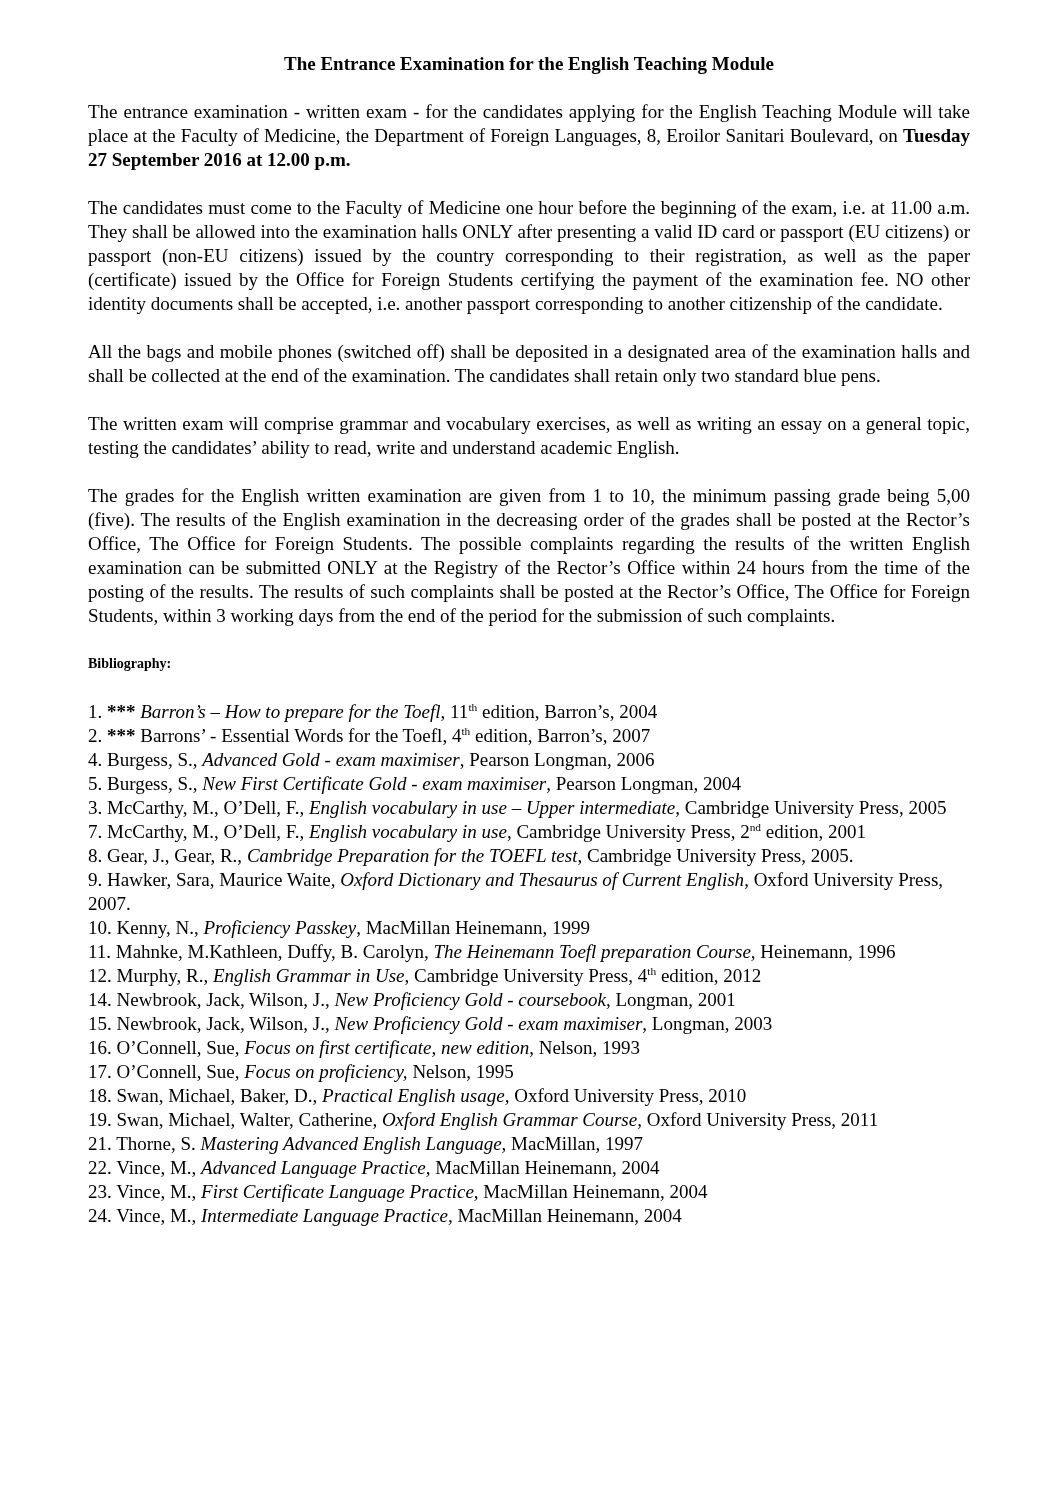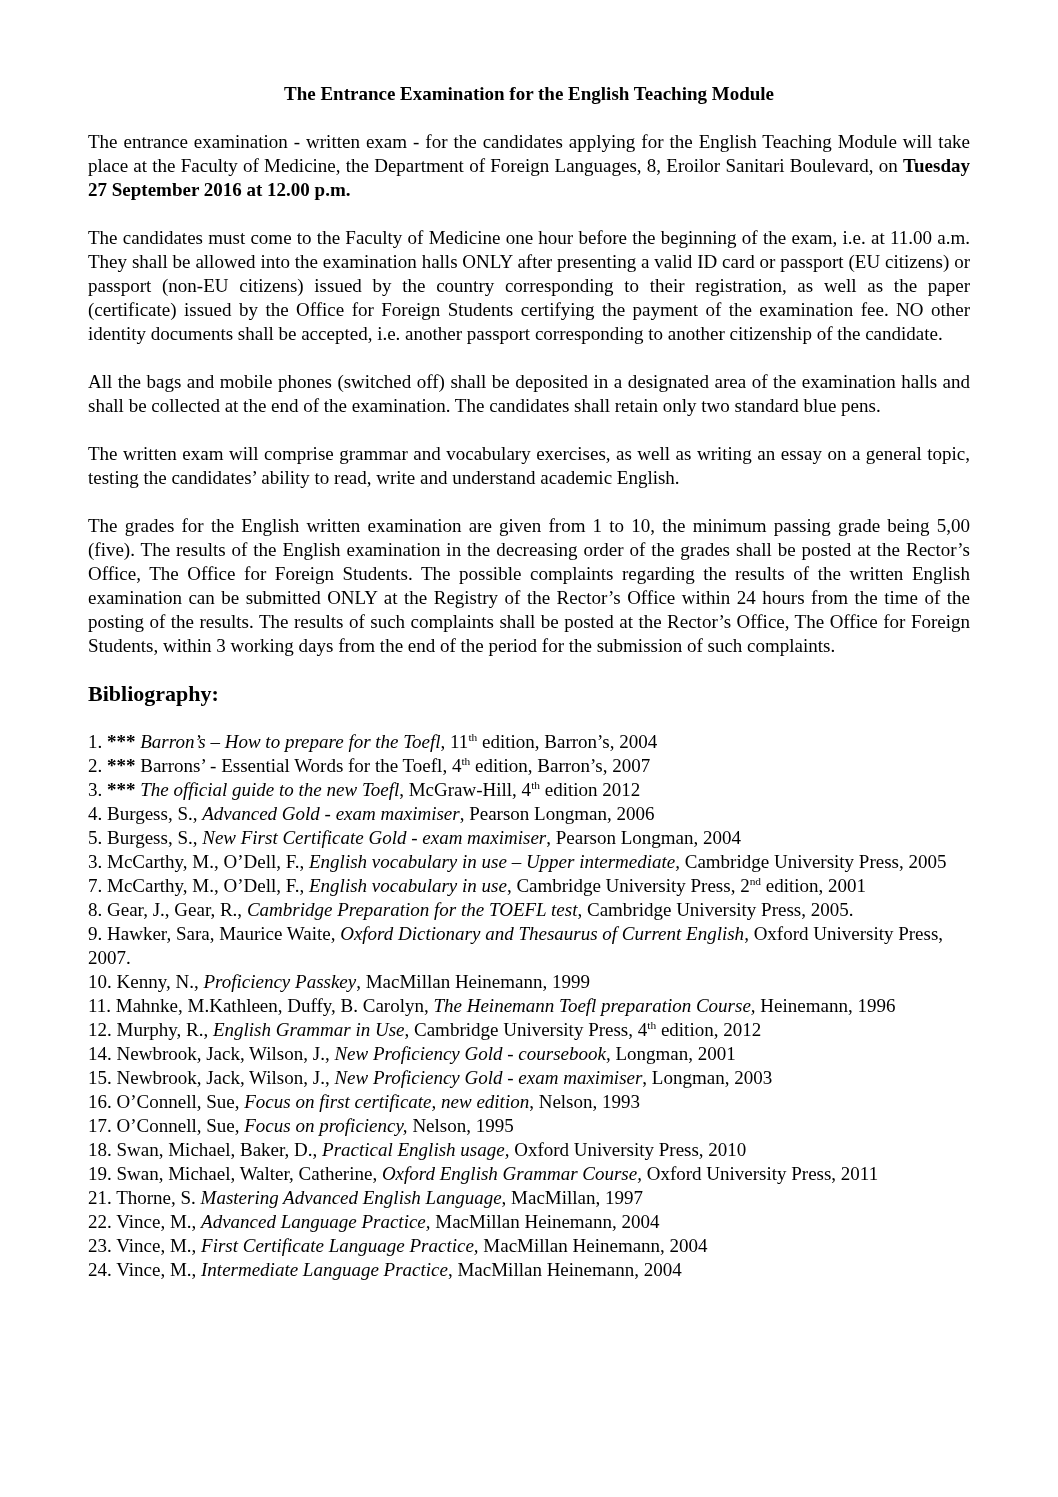--- a/index.html
+++ b/index.html
@@ -13,36 +13,36 @@
     font-family: "Liberation Serif", "DejaVu Serif", serif;
     font-size: 19px;
     line-height: 24px;
     color: #000000;
     overflow: hidden;
   }
   .page {
     box-sizing: border-box;
     width: 1058px;
     height: 1497px;
-    padding: 82px 88px 60px 88px;
+    padding: 52px 88px 60px 88px;
     background: #ffffff;
   }
   .doc-title {
     font-size: 19px;
     line-height: 24px;
     font-weight: bold;
     text-align: center;
     margin: 0 0 24px 0;
   }
   .para {
     margin: 0 0 24px 0;
     text-align: justify;
   }
   .bib-heading {
-    font-size: 22px;
+    font-size: 14px;
     line-height: 24px;
     font-weight: bold;
     margin: 0 0 24px 0;
   }
   .bib-item {
     margin: 0;
     text-align: left;
   }
   .run.b  { font-weight: bold; }
   .run.i  { font-style: italic; }
@@ -65,21 +65,20 @@
       <p class="para"><span class="run">All the bags and mobile phones (switched off) shall be deposited in a designated area of the examination halls and shall be collected at the end of the examination. The candidates shall retain only two standard blue pens.</span></p>
       <p class="para"><span class="run">The written exam will comprise grammar and vocabulary exercises, as well as writing an essay on a general topic, testing the candidates’ ability to read, write and understand academic English.</span></p>
       <p class="para"><span class="run">The grades for the English written examination are given from 1 to 10, the minimum passing grade being 5,00 (five). The results of the English examination in the decreasing order of the grades shall be posted at the Rector’s Office, The Office for Foreign Students. The possible complaints regarding the results of the written English examination can be submitted ONLY at the Registry of the Rector’s Office within 24 hours from the time of the posting of the results. The results of such complaints shall be posted at the Rector’s Office, The Office for Foreign Students, within 3 working days from the end of the period for the submission of such complaints.</span></p>
     </div>
 
   <h2 class="bib-heading">Bibliography:</h2>
 
   <div id="bibliography-container">
       <p class="bib-item"><span class="run">1. </span><span class="run b">*** </span><span class="run bi">Barron’s – How to prepare for the Toefl</span><span class="run">, 11</span><span class="run sup">th</span><span class="run"> edition, Barron’s, 2004</span></p>
       <p class="bib-item"><span class="run">2. </span><span class="run b">*** </span><span class="run">Barrons’ - Essential Words for the Toefl, 4</span><span class="run sup">th</span><span class="run"> edition, Barron’s, 2007</span></p>
-      <p class="bib-item"><span class="run">3. </span><span class="run b">*** </span><span class="run bi">The official guide to the new Toefl</span><span class="run">, McGraw-Hill, 4</span><span class="run sup">th</span><span class="run"> edition 2012</span></p>
       <p class="bib-item"><span class="run">4. Burgess, S., </span><span class="run i">Advanced Gold - exam maximiser</span><span class="run">, Pearson Longman, 2006</span></p>
       <p class="bib-item"><span class="run">5. Burgess, S., </span><span class="run i">New First Certificate Gold - exam maximiser</span><span class="run">, Pearson Longman, 2004</span></p>
       <p class="bib-item"><span class="run">3. McCarthy, M., O’Dell, F., </span><span class="run i">English vocabulary in use – Upper intermediate,</span><span class="run"> Cambridge University Press, 2005</span></p>
       <p class="bib-item"><span class="run">7. McCarthy, M., O’Dell, F., </span><span class="run i">English vocabulary in use</span><span class="run">, Cambridge University Press, 2</span><span class="run sup">nd</span><span class="run"> edition, 2001</span></p>
       <p class="bib-item"><span class="run">8. Gear, J., Gear, R., </span><span class="run i">Cambridge Preparation for the TOEFL test</span><span class="run">, Cambridge University Press, 2005.</span></p>
       <p class="bib-item"><span class="run">9. Hawker, Sara, Maurice Waite, </span><span class="run i">Oxford Dictionary and Thesaurus of Current English</span><span class="run">, Oxford University Press, 2007.</span></p>
       <p class="bib-item"><span class="run">10. Kenny, N., </span><span class="run i">Proficiency Passkey</span><span class="run">, MacMillan Heinemann, 1999</span></p>
       <p class="bib-item"><span class="run">11. Mahnke, M.Kathleen, Duffy, B. Carolyn, </span><span class="run i">The Heinemann Toefl preparation Course,</span><span class="run"> Heinemann, 1996</span></p>
       <p class="bib-item"><span class="run">12. Murphy, R., </span><span class="run i">English Grammar in Use</span><span class="run">, Cambridge University Press, 4</span><span class="run sup">th</span><span class="run"> edition, 2012</span></p>
       <p class="bib-item"><span class="run">14. Newbrook, Jack, Wilson, J., </span><span class="run i">New Proficiency Gold - coursebook</span><span class="run">, Longman, 2001</span></p>

